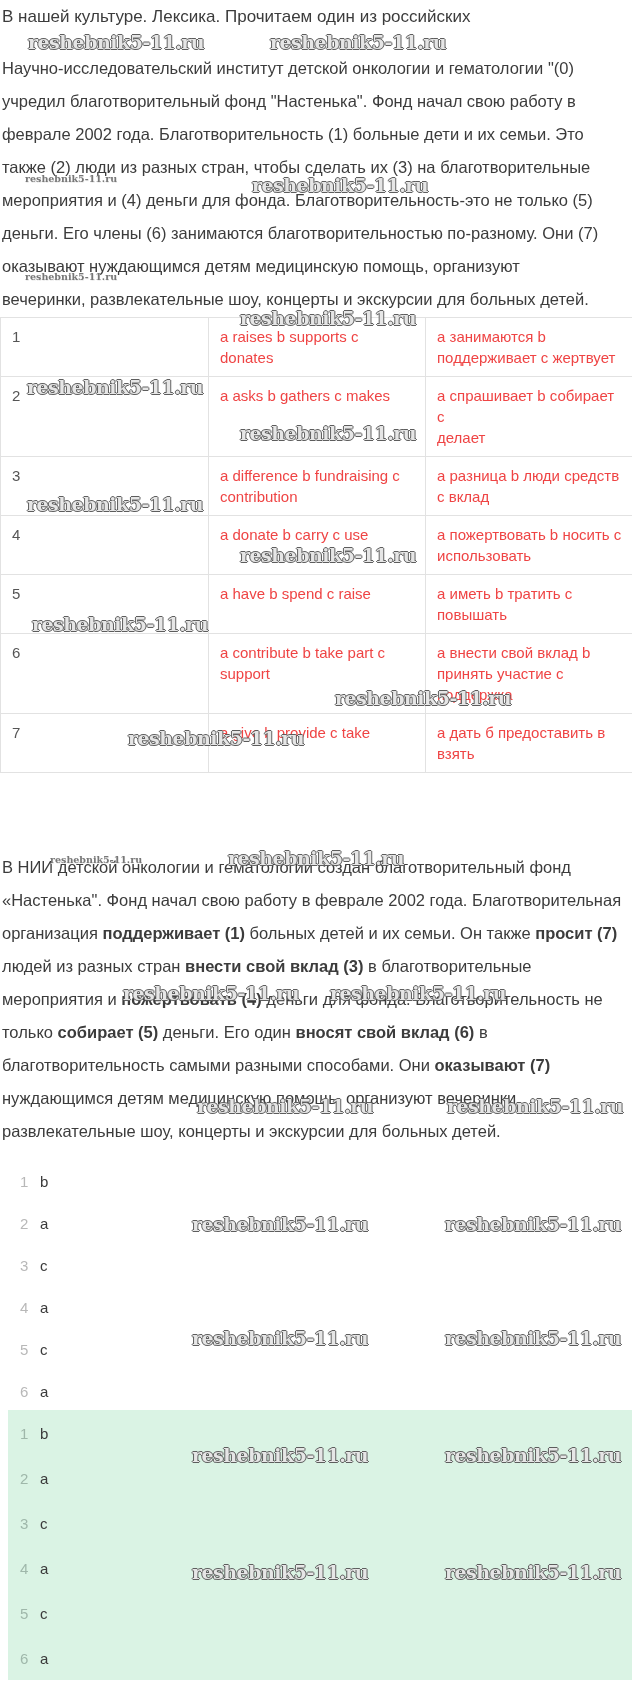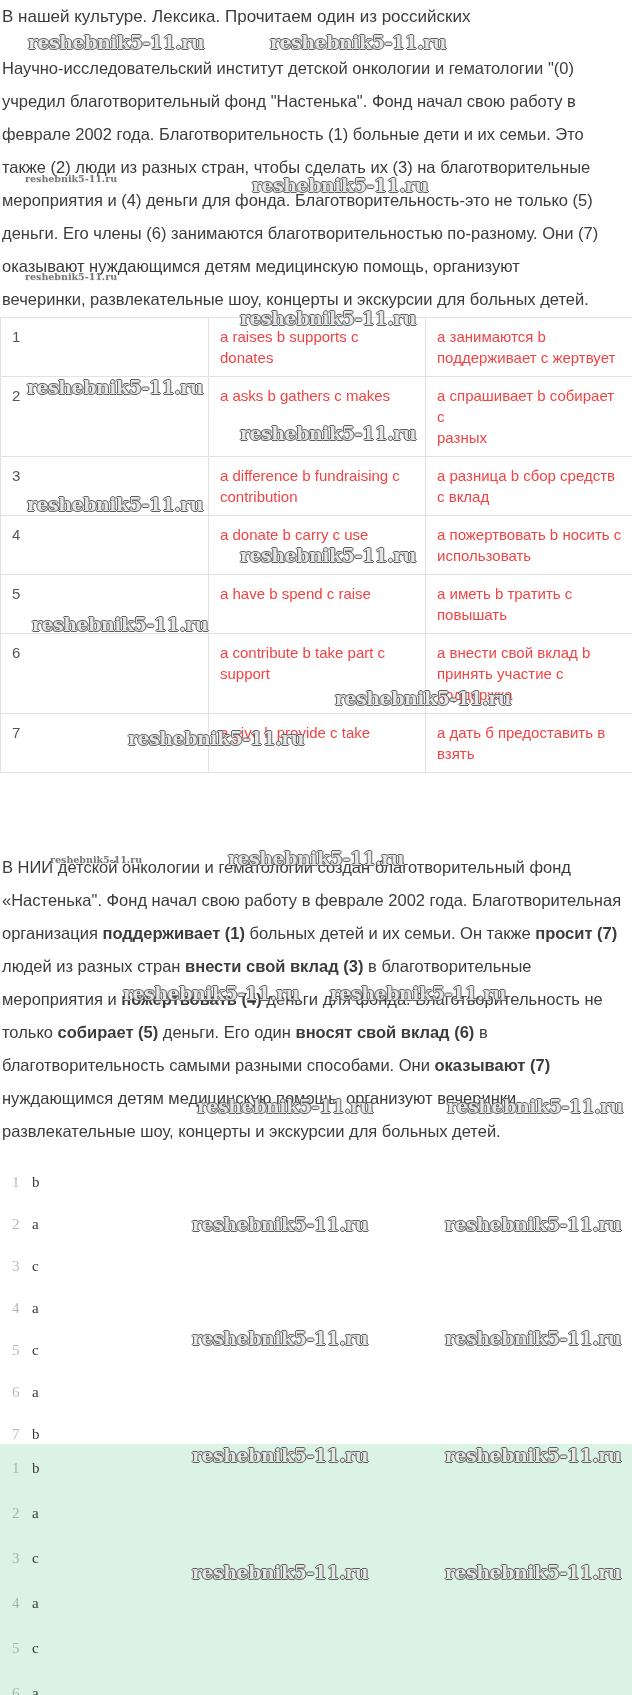--- a/index.html
+++ b/index.html
@@ -33,21 +33,21 @@
   .b{font-weight:700;}
   table.opt-table{
     border-collapse:collapse;table-layout:fixed;width:632px;margin:1px 0 0 0;
   }
   col.c1{width:208px}col.c2{width:217px}col.c3{width:207px}
   .opt-table td{
     border:1px solid #e2e2e2;vertical-align:top;
     padding:8px 8px 8px 11px;font-size:15px;line-height:21px;color:#ef4444;
   }
   .opt-table td.num-cell{color:#555;}
-  .answers{margin:0;font-family:Liberation Serif, serif;}
+  .answers{margin:8px;}
   .answers.plain{margin-top:24px;}
   .ans-row{height:20px;line-height:20px;margin:0 0 22px 12px;font-size:15px;}
   .answers.plain .ans-row:last-child{margin-bottom:0;}
   .ans-num{display:inline-block;min-width:9px;color:#b8b8b8;}
   .ans-letter{margin-left:11px;color:#3a3a3a;}
   .answers.highlighted{
     background:#daf3e4;padding:14px 0 11px 0;margin-top:0;width:632px;
   }
   .answers.highlighted .ans-row{margin:0 0 25px 12px;}
   .answers.highlighted .ans-row:last-child{margin-bottom:0;}
@@ -113,28 +113,28 @@
             <td class="pre">a raises b supports c
 donates</td>
             <td class="pre">а занимаются b
 поддерживает c жертвует</td>
           </tr>
 
           <tr>
             <td class="num-cell">2</td>
             <td class="pre">a asks b gathers c makes</td>
             <td class="pre">а спрашивает b собирает с
-разных</td>
+делает</td>
           </tr>
 
           <tr>
             <td class="num-cell">3</td>
             <td class="pre">a difference b fundraising c
 contribution</td>
-            <td class="pre">а разница b сбор средств
+            <td class="pre">а разница b люди средств
 с вклад</td>
           </tr>
 
           <tr>
             <td class="num-cell">4</td>
             <td class="pre">a donate b carry c use</td>
             <td class="pre">а пожертвовать b носить с
 использовать</td>
           </tr>
 
@@ -194,23 +194,20 @@
         </div>
 
         <div class="ans-row">
           <span class="ans-num">5</span><span class="ans-letter">c</span>
         </div>
 
         <div class="ans-row">
           <span class="ans-num">6</span><span class="ans-letter">a</span>
         </div>
 
-        <div class="ans-row">
-          <span class="ans-num">7</span><span class="ans-letter">b</span>
-        </div>
       </div>
 
     <div class="answers highlighted">
 
         <div class="ans-row">
           <span class="ans-num">1</span><span class="ans-letter">b</span>
         </div>
 
         <div class="ans-row">
           <span class="ans-num">2</span><span class="ans-letter">a</span>

